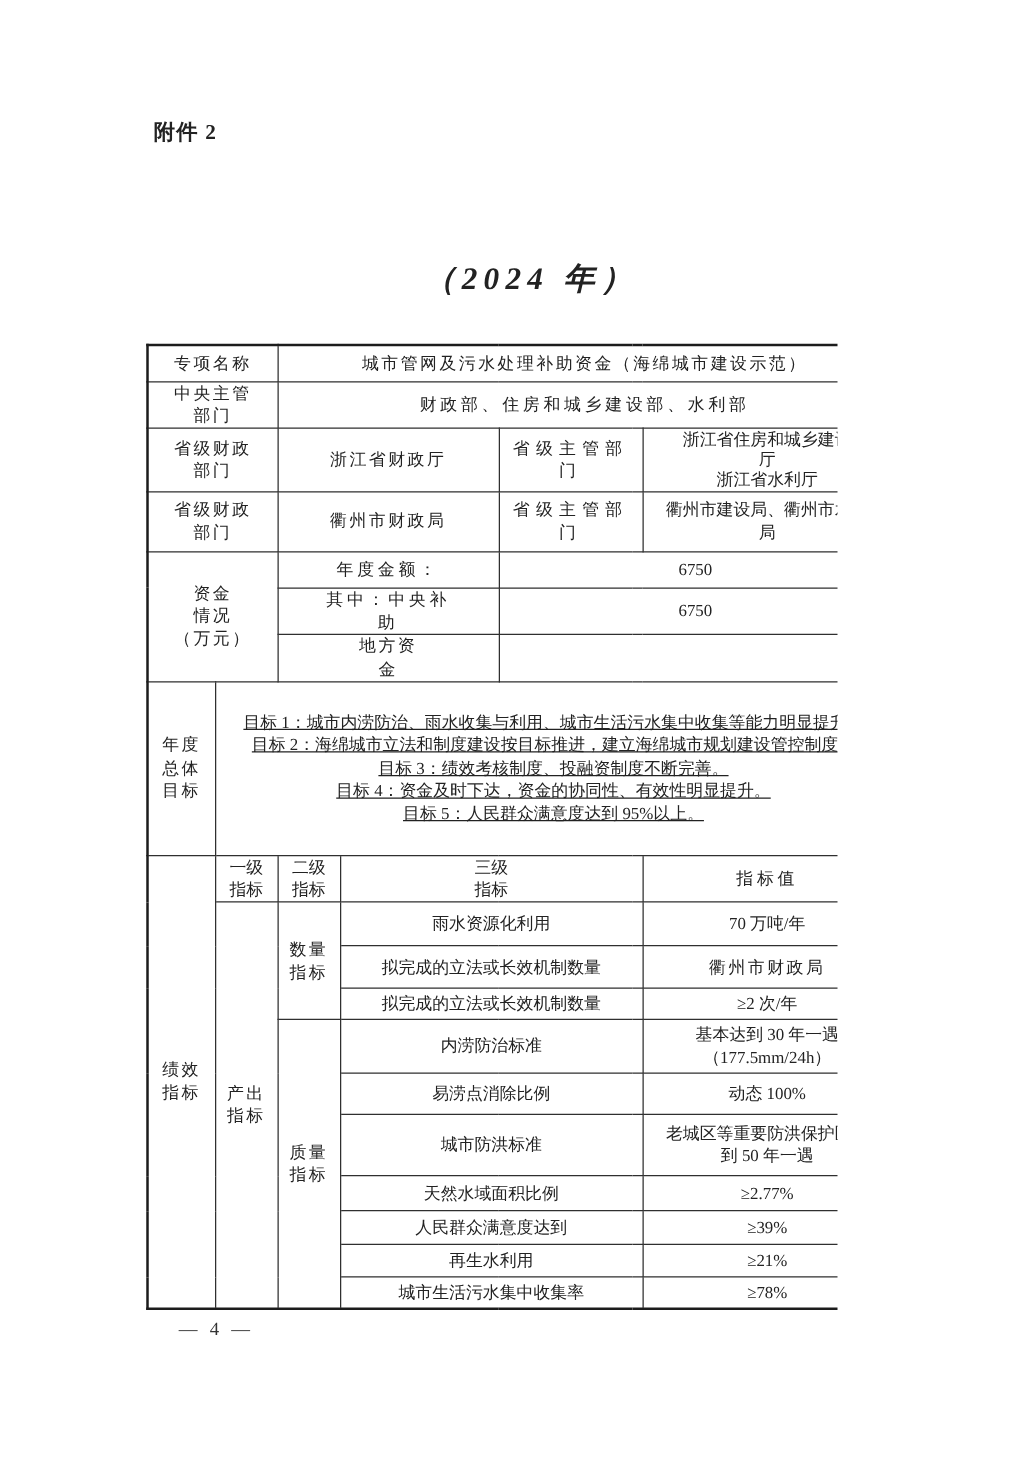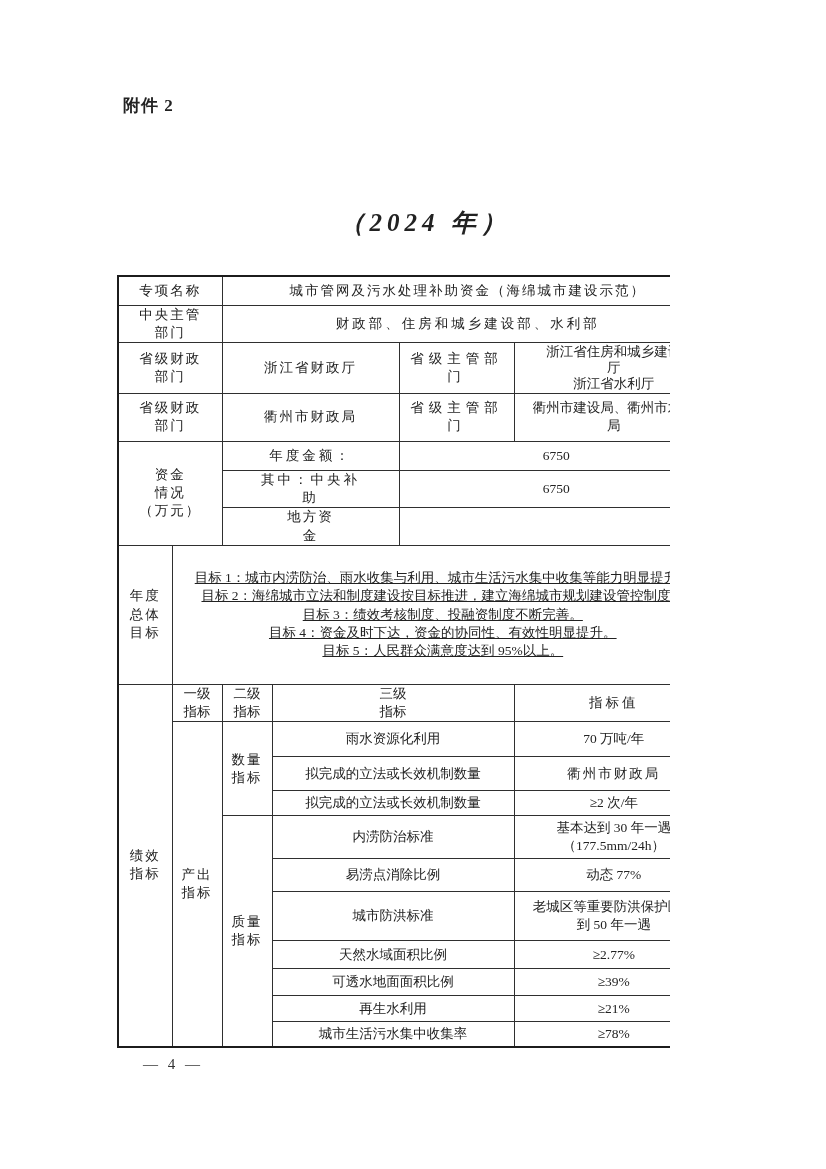--- a/index.html
+++ b/index.html
@@ -141,33 +141,33 @@
       </tr>
       <tr style="height:43px">
         <td rowspan="7" class="pre ls2 quality-cell">质量
 指标</td>
         <td colspan="3" class="l">内涝防治标准</td>
         <td class="val pre">基本达到 30 年一遇
 （177.5mm/24h）</td>
       </tr>
       <tr style="height:33px">
         <td colspan="3" class="l">易涝点消除比例</td>
-        <td class="val">动态 77%</td>
+        <td class="val">动态 100%</td>
       </tr>
       <tr style="height:49px">
         <td colspan="3" class="l">城市防洪标准</td>
         <td class="val pre">老城区等重要防洪保护区达
 到 50 年一遇</td>
       </tr>
       <tr style="height:28px">
         <td colspan="3" class="l">天然水域面积比例</td>
         <td class="val">≥2.77%</td>
       </tr>
       <tr style="height:27px">
-        <td colspan="3" class="l">可透水地面面积比例</td>
+        <td colspan="3" class="l">人民群众满意度达到</td>
         <td class="val">≥39%</td>
       </tr>
       <tr style="height:26px">
         <td colspan="3" class="l">再生水利用</td>
         <td class="val">≥21%</td>
       </tr>
       <tr style="height:25px">
         <td colspan="3" class="l">城市生活污水集中收集率</td>
         <td class="val">≥78%</td>
       </tr>

